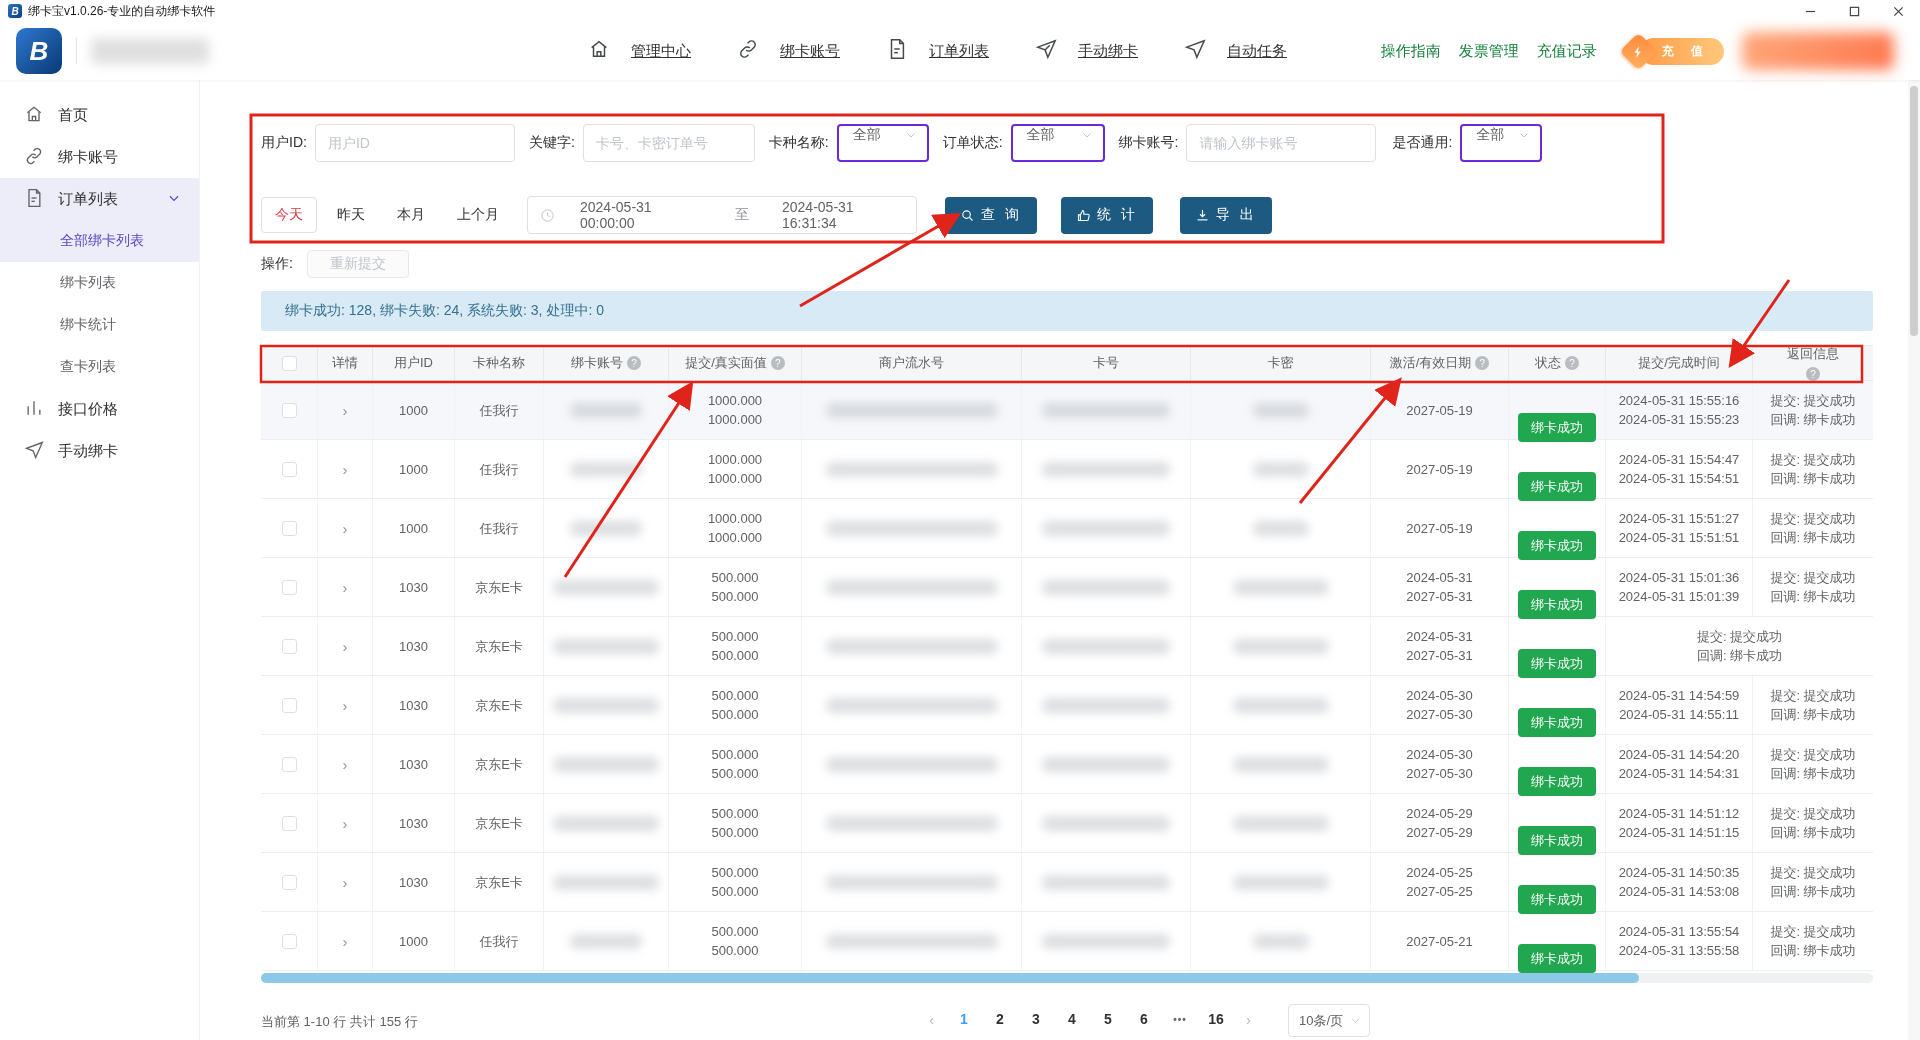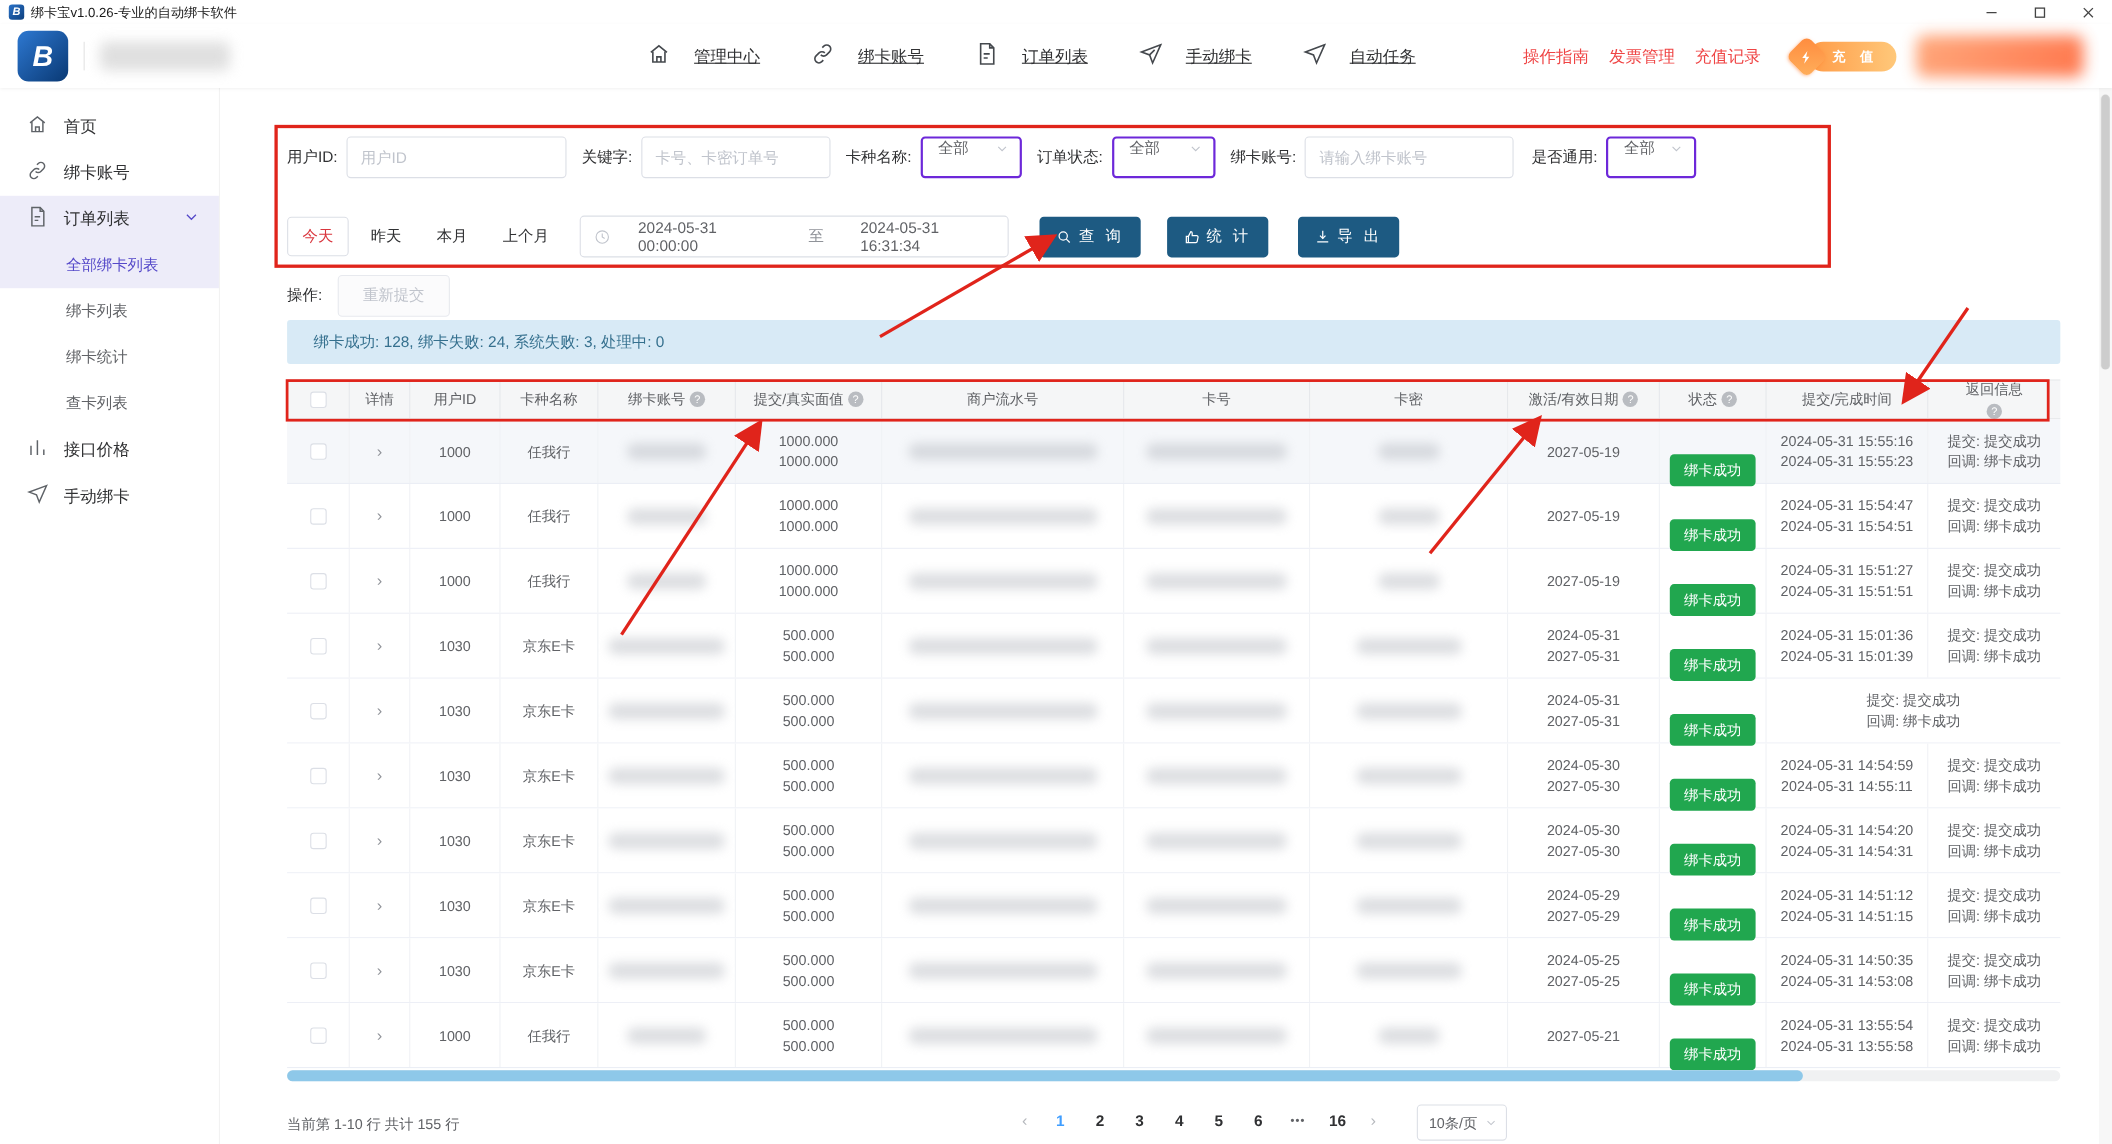--- a/index.html
+++ b/index.html
@@ -21,29 +21,29 @@
   .brand { display:flex; align-items:center; margin-left:16px; }
   .logo { width:46px; height:46px; border-radius:10px; background:linear-gradient(135deg,#2a72c8 10%,#0d3f7d 90%);
     color:#fff; font-size:26px; font-weight:bold; font-style:italic; display:flex; align-items:center; justify-content:center; }
   .brand-divider { width:1px; height:26px; background:#e3e3e3; margin:0 14px; }
   .brand-blur { width:118px; height:26px; border-radius:5px; background:#d2d2d2; filter:blur(6px); opacity:.7; }
   .nav-items { position:absolute; left:588px; top:0; height:58px; display:flex; gap:46px; }
   .nav-item { display:flex; flex-direction:row; align-items:center; justify-content:center; gap:21px; cursor:pointer;text-decoration:underline; }
   .nav-item svg { width:22px; height:22px; stroke:#45494e; stroke-width:1.6; fill:none; }
   .nav-item .nav-label { font-size:15px; color:#303133; white-space:nowrap; }
   .nav-right { margin-left:auto; display:flex; align-items:center; gap:18px; padding-right:26px; }
-  .nav-link { font-size:15px; color:#ef4444; cursor:pointer; white-space:nowrap; }
+  .nav-link { font-size:15px; color:#15803d; cursor:pointer; white-space:nowrap; }
   .recharge-pill { position:relative; display:flex; align-items:center; margin-left:10px; cursor:pointer; }
   .bolt-diamond { width:27px; height:27px; border-radius:6px; transform:rotate(45deg);
     background:linear-gradient(135deg,#ff8a3d,#ffb05c); display:flex; align-items:center; justify-content:center;
     position:relative; z-index:2; box-shadow:0 1px 3px rgba(255,120,40,.5); }
   .bolt-diamond svg { width:14px; height:14px; transform:rotate(-45deg); fill:#fff; }
   .pill-body { height:27px; margin-left:-12px; padding:0 16px 0 22px; border-radius:14px;
     background:linear-gradient(90deg,#ff9b47,#ffc87a); color:#fff; font-size:12px; font-weight:bold;
-    letter-spacing:5px; display:flex; align-items:center; }
+    letter-spacing:5px; display:flex; align-items:center;font-family:Liberation Mono, monospace; }
   .blur-btn { width:152px; height:38px; border-radius:8px; background:linear-gradient(120deg,#ff9a66,#ff5f2e);
     filter:blur(7px); opacity:.85; }
 
   
   .app-body { display:flex; height:960px; }
   .sidebar { width:200px; background:#fff; border-right:1px solid #f2f2f2; padding-top:14px; flex:none; }
   .side-item { height:42px; display:flex; align-items:center; padding-left:24px; gap:14px; cursor:pointer; font-size:15px; color:#303133; }
   .side-item svg { width:20px; height:20px; stroke:#5f6368; stroke-width:1.6; fill:none; flex:none; }
   .side-item .chev { margin-left:auto; margin-right:18px; }
   .side-item .chev svg { width:14px; height:14px; stroke:#5549c9; stroke-width:2; }
@@ -69,21 +69,21 @@
   .range-btn.today { border:1px solid #dcdfe6; border-radius:4px; color:#d9363e; padding:8px 13px; }
   .date-box { height:38px; width:390px; border:1px solid #dcdfe6; border-radius:4px; display:flex; align-items:center;
     padding:0 12px; gap:25px; margin-left:18px; font-size:14px; color:#606266; }
   .date-box svg { width:15px; height:15px; stroke:#c0c4cc; stroke-width:1.6; fill:none; flex:none; }
   .date-sep { color:#909399; margin:0 8px; }
   .navy-btn { height:37px; border:none; border-radius:4px; background:#1d5a82; color:#fff; font-size:14px;
     display:flex; align-items:center; gap:6px; padding:0 15px; cursor:pointer; letter-spacing:3px; }
   .navy-btn svg { width:15px; height:15px; stroke:#fff; stroke-width:1.8; fill:none; }
 
   .action-row { position:absolute; left:61px; top:170px; display:flex; align-items:center; gap:14px; }
-  .disabled-btn { height:38px; padding:0 22px; border:1px solid #e7e9ee; border-radius:4px; background:#fbfbfc;
+  .disabled-btn { height:28px; padding:0 22px; border:1px solid #e7e9ee; border-radius:4px; background:#fbfbfc;
     color:#c0c4cc; font-size:14px; display:flex; align-items:center; }
 
   .summary-bar { position:absolute; left:61px; top:211px; width:1612px; height:40px; background:#d8eaf6;
     border-radius:3px; display:flex; align-items:center; padding-left:24px; font-size:14px; color:#35708e; }
 
   
   .table-wrap { position:absolute; left:61px; top:265px; width:1612px; }
   .thead { display:flex; height:36px; background:#f5f6f7; border-top:1px solid #e8eaec; border-bottom:1px solid #e8eaec; }
   .th { display:flex; align-items:center; justify-content:center; gap:4px; font-size:13px; color:#606266;
     border-right:1px solid #e6e8eb; white-space:nowrap; }

